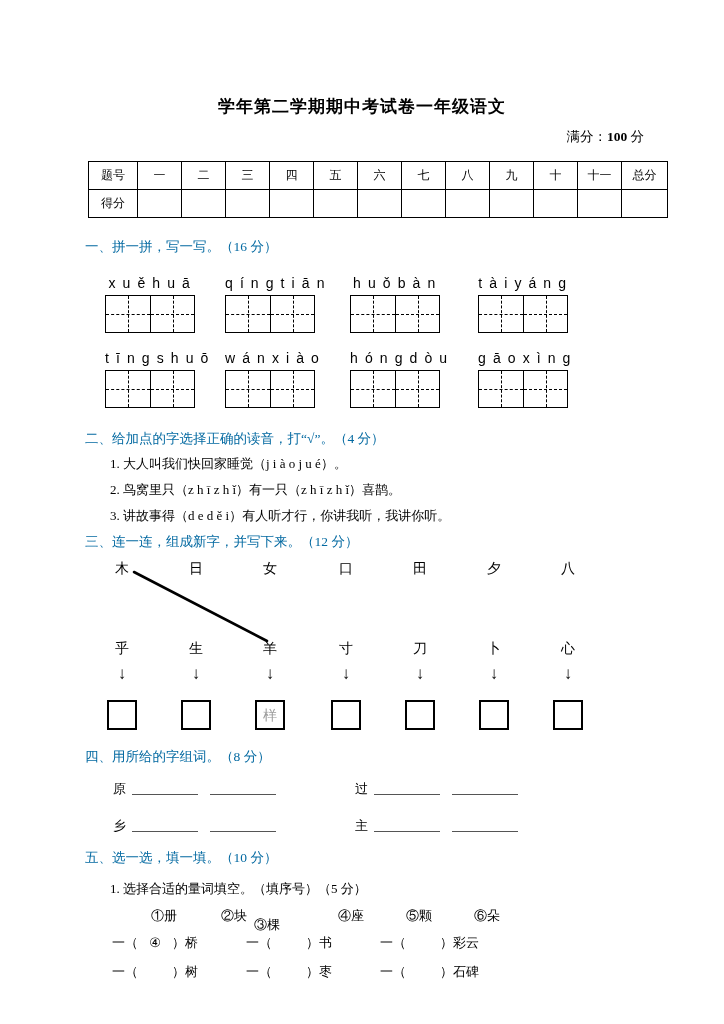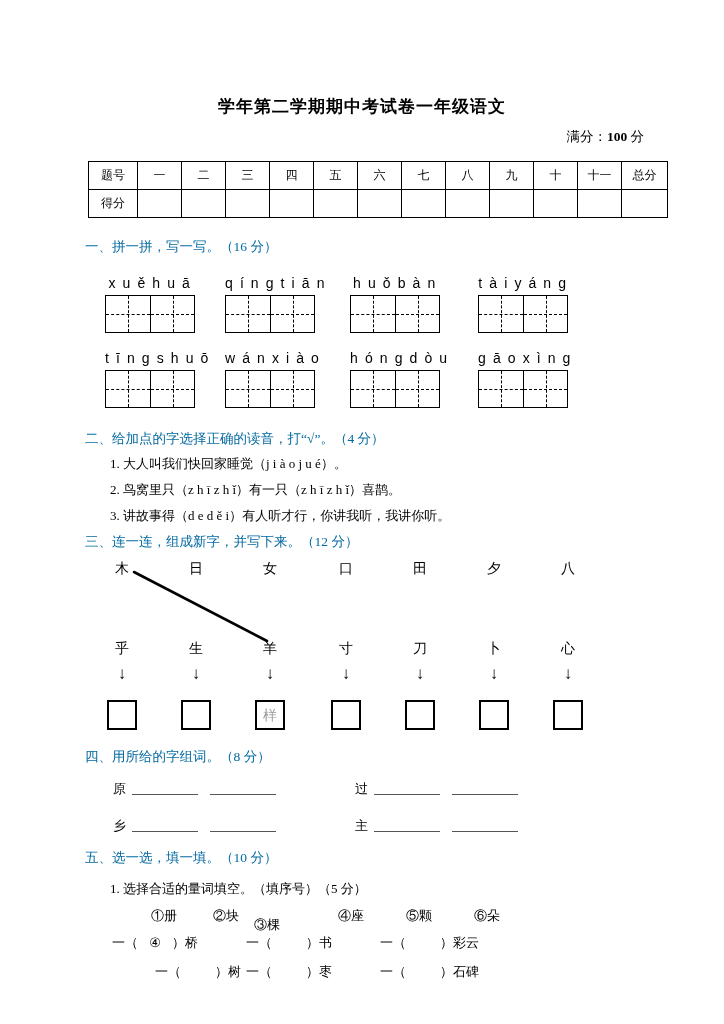--- a/index.html
+++ b/index.html
@@ -361,41 +361,41 @@
   </div>
   <div class="word-item" style="left:355px; top:817px;">
     <span>主</span><span class="blank"></span><span class="blank"></span>
   </div>
 
   <div class="sec-head" style="top:808px;margin-top:41px;">五、选一选，填一填。（10 分）</div>
   <div class="sub-line" style="left:110px; top:880px;">1. 选择合适的量词填空。（填序号）（5 分）</div>
 
   <div class="opt-row" style="top:907px;">
     <div class="opt" style="left:139px;margin-left:12px;">①册</div>
-    <div class="opt" style="left:213px;text-align:center;">②块</div>
+    <div class="opt" style="left:221px;text-align:center;">②块</div>
     <div class="opt" style="left:254px;margin-top:9px;">③棵</div>
     <div class="opt" style="left:338px;">④座</div>
     <div class="opt" style="left:406px;">⑤颗</div>
     <div class="opt" style="left:474px;">⑥朵</div>
   </div>
 
   <div class="fill-row" style="top:934px;">
     <div class="fill" style="left:112px;">
       <span>一（</span><span class="paren-val">④</span><span>）桥</span>
     </div>
     <div class="fill" style="left:246px;">
       <span>一（</span><span class="paren-val"></span><span>）书</span>
     </div>
     <div class="fill" style="left:380px;">
       <span>一（</span><span class="paren-val"></span><span>）彩云</span>
     </div>
   </div>
 
   <div class="fill-row" style="top:963px;">
-    <div class="fill" style="left:112px;margin-left:43px;">
+    <div class="fill" style="left:112px;">
       <span>一（</span><span class="paren-val"></span><span>）树</span>
     </div>
     <div class="fill" style="left:246px;">
       <span>一（</span><span class="paren-val"></span><span>）枣</span>
     </div>
     <div class="fill" style="left:380px;">
       <span>一（</span><span class="paren-val"></span><span>）石碑</span>
     </div>
   </div>
 

